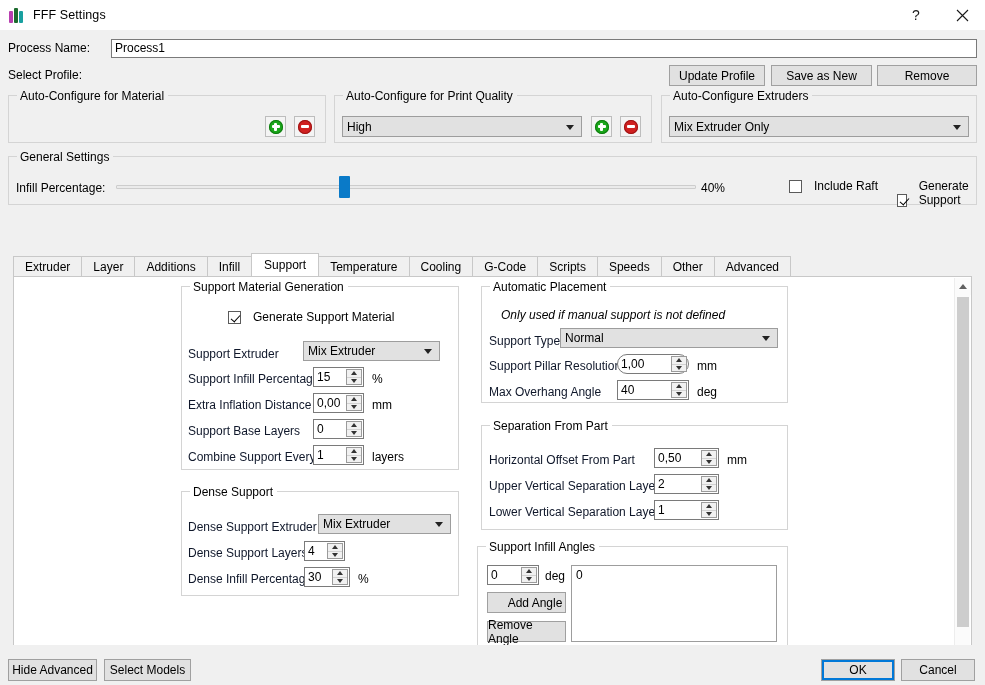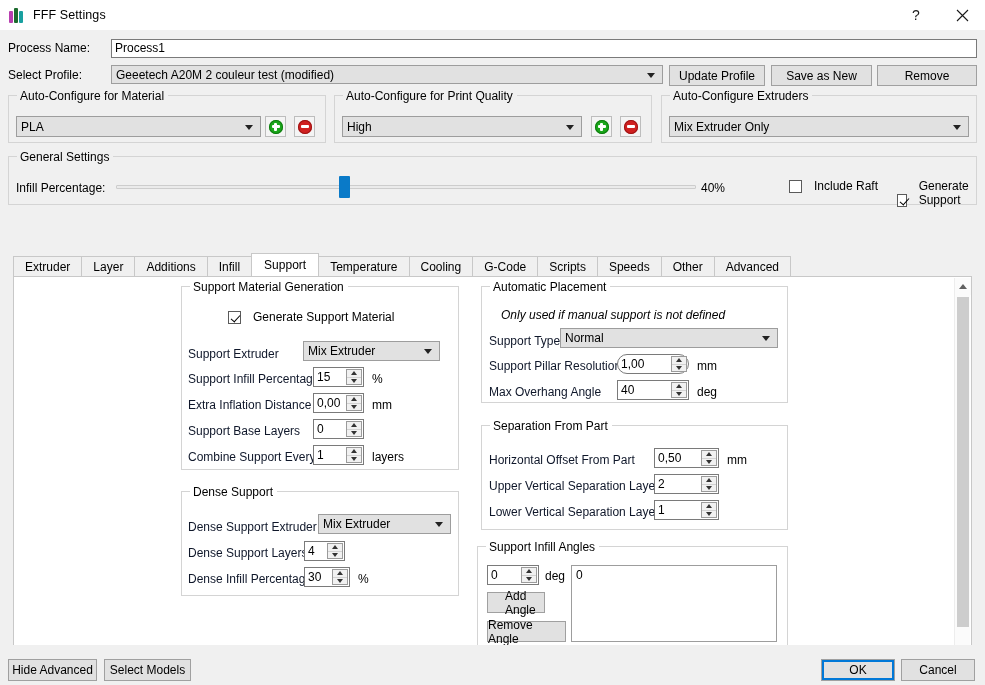--- a/index.html
+++ b/index.html
@@ -342,35 +342,27 @@
 <div class="winbody">
 
   <div class="formrow" style="left:8px; top:11px;">
     <div class="lbl" style="width:103px;">Process Name:</div>
   </div>
   <div class="textfield" style="position:absolute; left:111px; top:9px; width:866px;">Process1</div>
 
   <div class="formrow" style="left:8px; top:38px;">
     <div class="lbl" style="width:103px;">Select Profile:</div>
   </div>
-  <div class="readonlyfield" style="position:absolute; left:111px; top:35px; width:552px;">
-    <span>Geeetech A20M 2 couleur test (modified)</span>
-    <span class="arrow"></span>
-  </div>
 
   <div class="btn" style="position:absolute; left:669px; top:35px; width:96px;">Update Profile</div>
   <div class="btn" style="position:absolute; left:771px; top:35px; width:101px;">Save as New</div>
   <div class="btn" style="position:absolute; left:877px; top:35px; width:100px;">Remove</div>
 
   <div class="group" style="left:8px; top:65px; width:318px; height:48px;">
     <div class="gtitle">Auto-Configure for Material</div>
-  </div>
-  <div class="combo" style="position:absolute; left:16px; top:86px; width:245px;">
-    <span>PLA</span>
-    <span class="arrow"></span>
   </div>
   <div class="iconbtn" style="position:absolute; left:265px; top:86px;">
     <span class="circ green">
         <i class="h"></i>
         <i class="v"></i>
       </span>
   </div>
   <div class="iconbtn" style="position:absolute; left:294px; top:86px;">
     <span class="circ red">
         <i class="h"></i>
@@ -648,21 +640,21 @@
           <div>
             <i class="sp-up"></i>
           </div>
           <div>
             <i class="sp-dn"></i>
           </div>
         </span>
     </div>
     <div class="unit" style="position:absolute; left:531px; top:292px;">deg</div>
 
-    <div class="btn" style="position:absolute; left:473px; top:315px; width:58px; height:21px;padding-left:17px;">Add Angle</div>
+    <div class="btn" style="position:absolute; left:473px; top:315px; width:79px; height:21px;padding-left:17px;">Add Angle</div>
     <div class="btn" style="position:absolute; left:473px; top:344px; width:79px; height:21px;">Remove Angle</div>
 
     <div class="listbox" style="position:absolute; left:557px; top:288px; width:206px; height:77px;">
       <div>0</div>
     </div>
 
   </div>
 
   <div class="bottombar">
     <div class="btn" style="position:absolute; left:8px; top:14px; width:89px; height:22px;">Hide Advanced</div>

